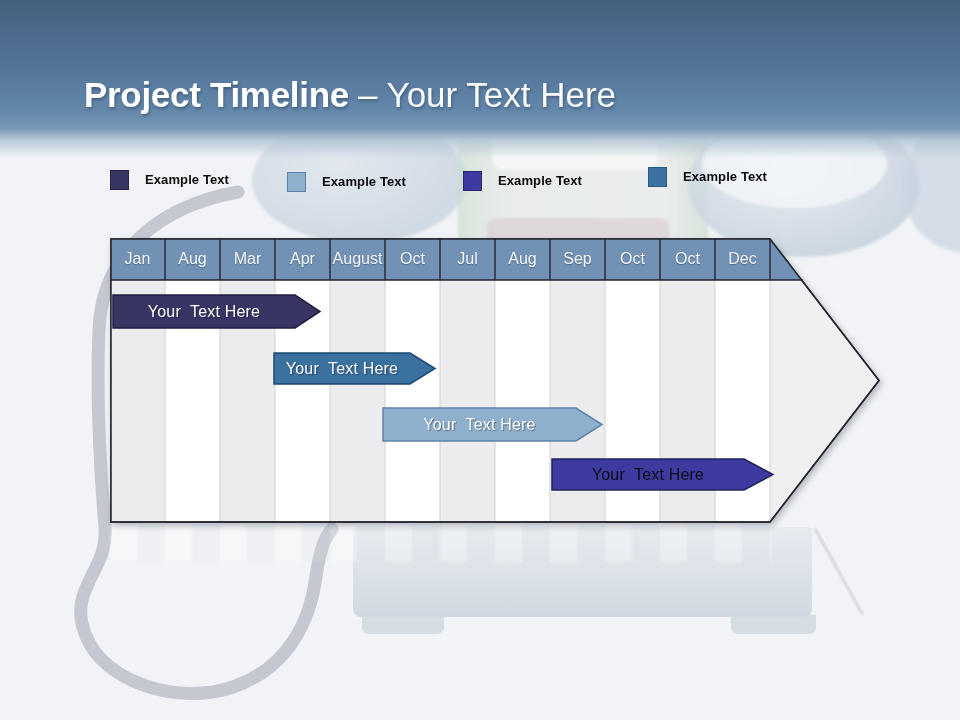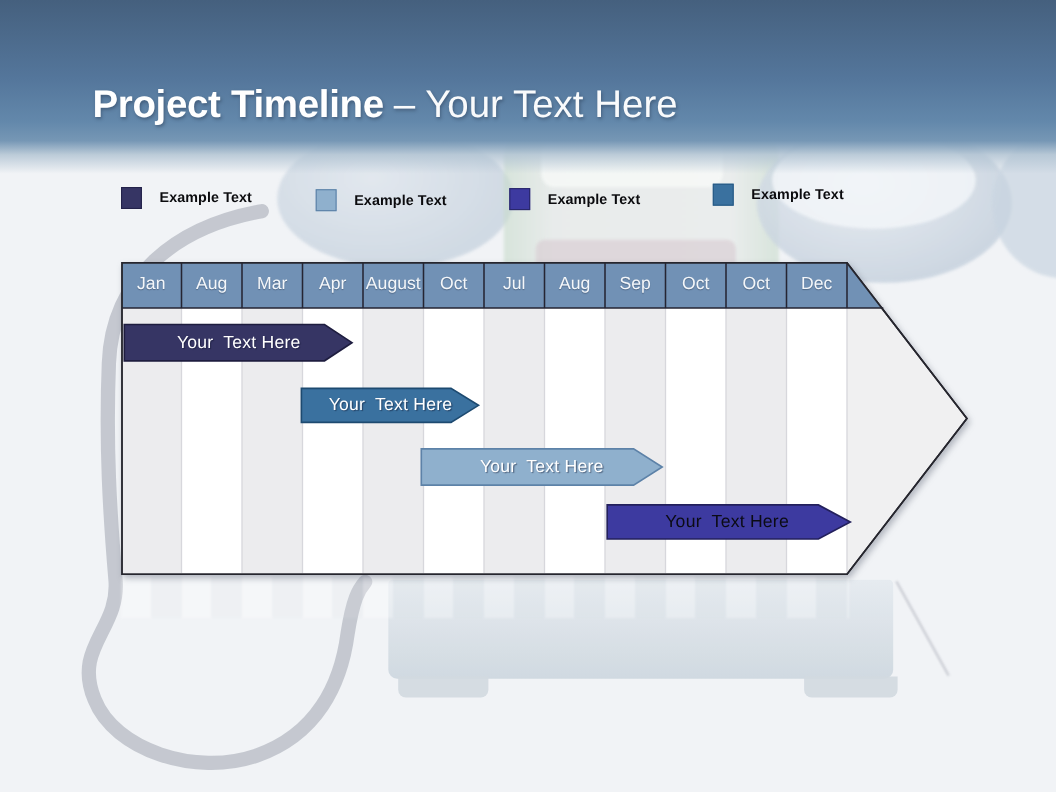--- a/index.html
+++ b/index.html
@@ -44,21 +44,21 @@
   .lg-swatch{width:19px;height:20px;border:1.5px solid #333;box-sizing:border-box;display:inline-block;}
   .lg-label{font-size:13px;font-weight:700;color:#0b0b0e;letter-spacing:.1px;}
 
   
   .timeline{position:absolute;left:110px;top:238px;width:775px;height:288px;z-index:3;}
   .tl-svg{position:absolute;left:0;top:0;filter:drop-shadow(2px 3px 3px rgba(60,70,90,.35));}
   .months{position:absolute;left:0;top:0;width:660px;height:42px;display:flex;z-index:2;}
   .months span{flex:0 0 55px;text-align:center;line-height:42px;font-size:16px;color:#f4f7fa;
     text-shadow:0 1px 1px rgba(20,30,50,.35);}
   .bar-label{position:absolute;z-index:3;display:block;text-align:center;font-size:16px;
-    letter-spacing:.2px;white-space:pre;text-shadow:1px 1px 1px rgba(10,15,40,.45);margin-left:13px;}
+    letter-spacing:.2px;white-space:pre;text-shadow:1px 1px 1px rgba(10,15,40,.45);}
   .bar-label.dark{text-shadow:none;}
 </style>
 </head>
 <body>
 
 <div class="slide">
 
   <div class="decor">
     <div class="blob mouse-left"></div>
     <div class="blob center-body"></div>

